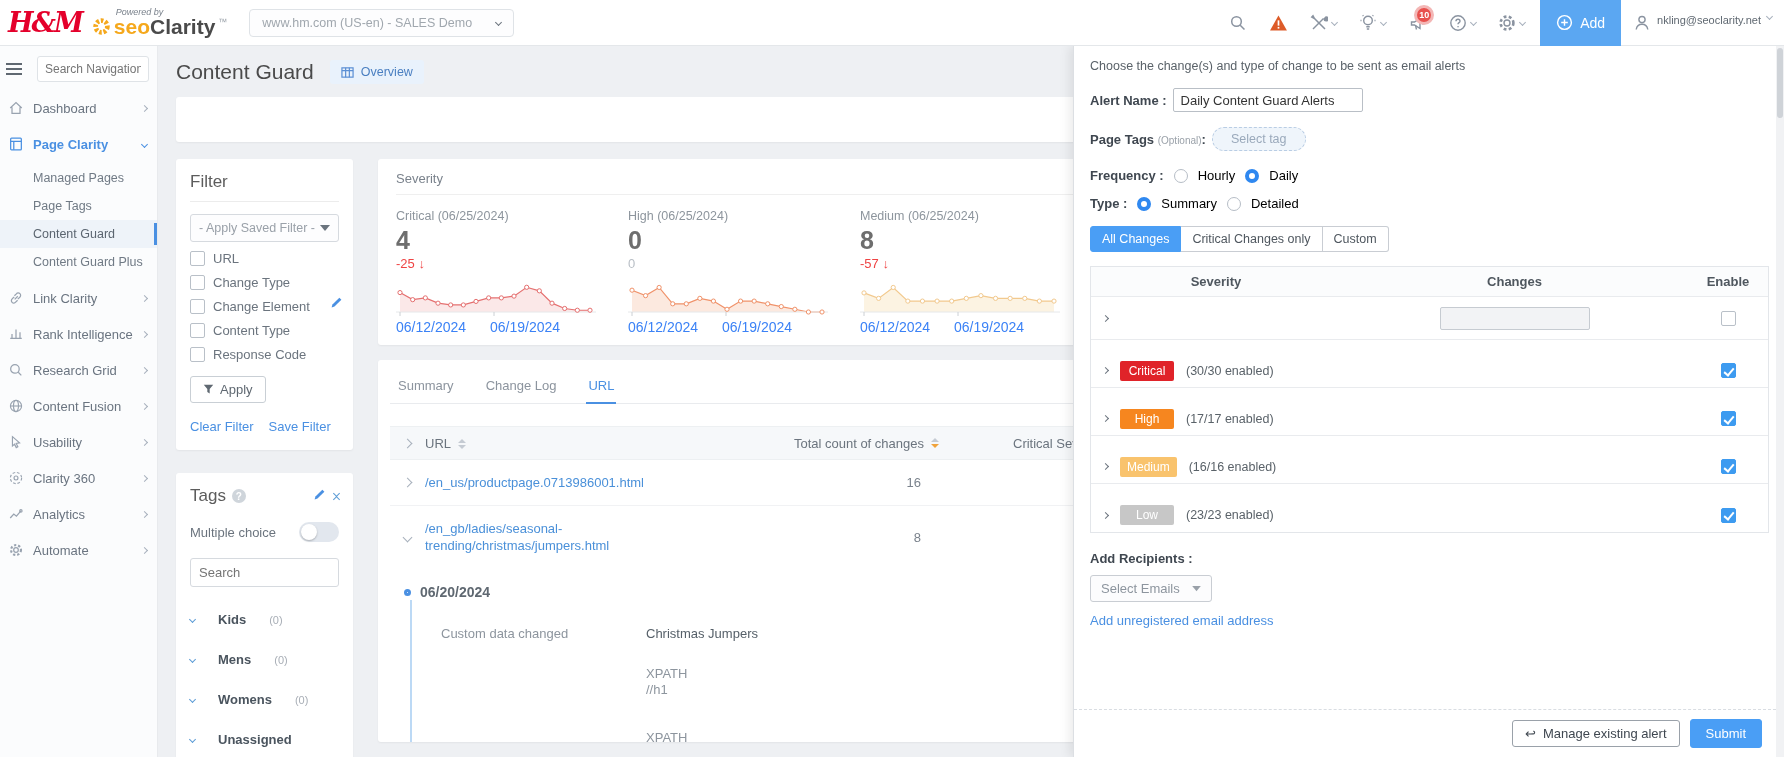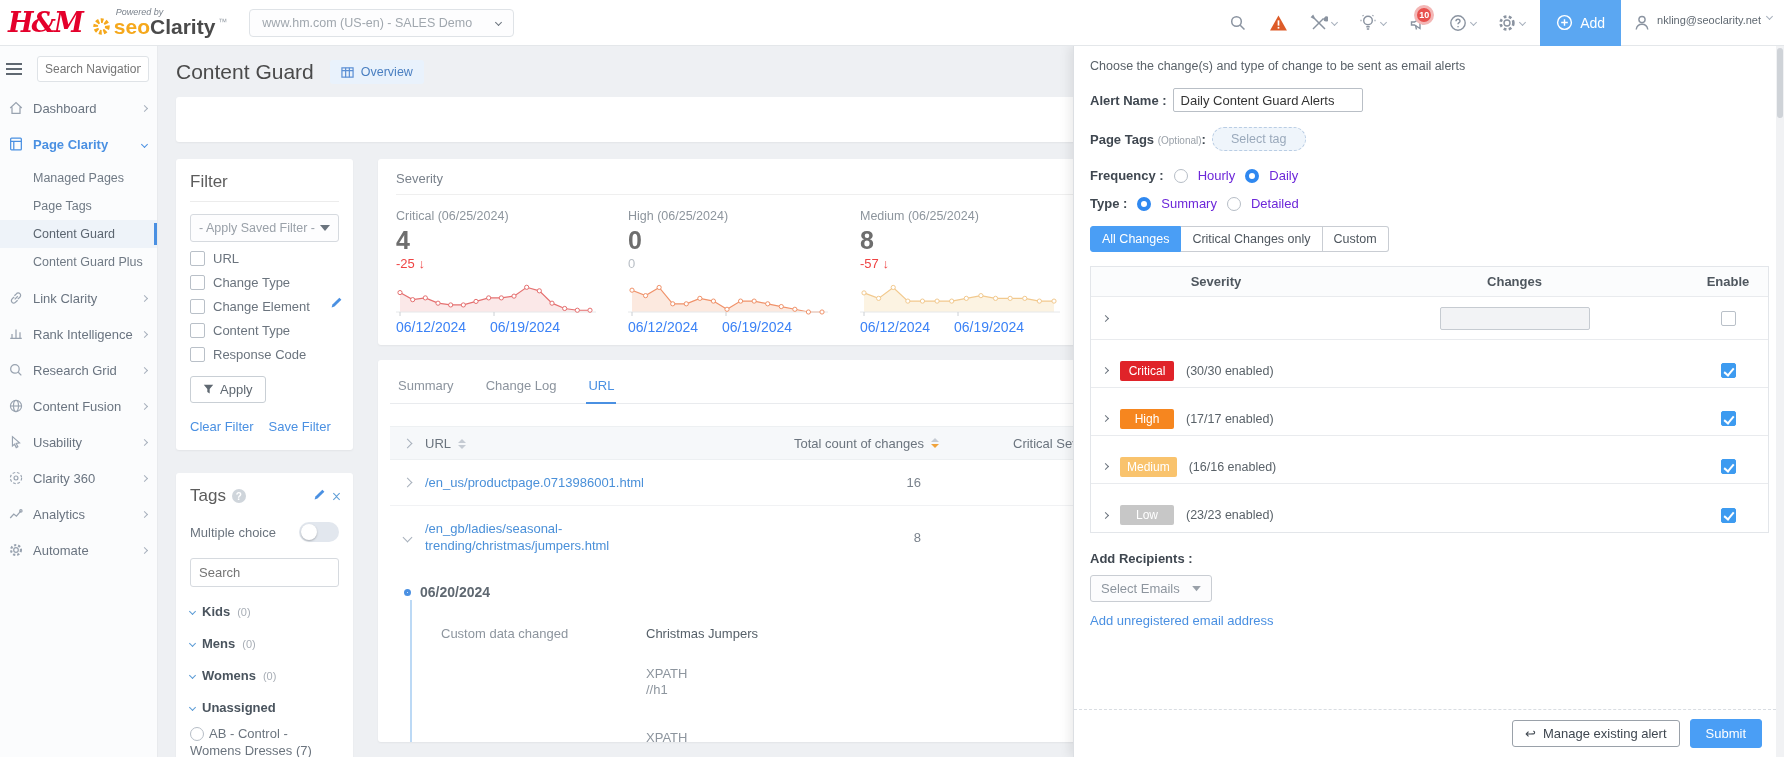--- a/index.html
+++ b/index.html
@@ -95,21 +95,21 @@
   .help-circ{width:14px;height:14px;border-radius:50%;background:#cfd5db;color:#fff;font-size:10px;
              display:inline-flex;align-items:center;justify-content:center;font-weight:bold}
   .tags-icons{margin-left:auto;display:flex;align-items:center;gap:8px}
   .collapse-ic{display:flex;flex-direction:column;gap:1px;cursor:pointer}
   .mchoice{display:flex;align-items:center;justify-content:space-between;margin-top:8px;font-size:13px;color:#6b747e}
   .toggle{width:40px;height:20px;border-radius:10px;background:#e2e7ee;position:relative;cursor:pointer;flex:none}
   .toggle::after{content:"";position:absolute;left:2px;top:2px;width:16px;height:16px;border-radius:50%;
                  background:#fff;box-shadow:0 1px 2px rgba(0,0,0,.25)}
   .tags-search{width:100%;margin-top:16px;border:1px solid #d6dadf;border-radius:3px;font-size:13px;
                color:#555;padding:6px 8px;font-family:"Liberation Sans",sans-serif}
-  .tag-group{display:flex;align-items:center;gap:7px;margin-top:17px;cursor:pointer}
+  .tag-group{display:flex;align-items:center;gap:23px;margin-top:25px;cursor:pointer}
   .tag-group .g-lbl{font-size:13px;font-weight:bold;color:#4a545e}
   .tag-group .g-cnt{font-size:11px;color:#a8aeb6}
   .tag-opt{margin-top:10px;font-size:13px;color:#6b747e;line-height:17px;cursor:pointer}
   .radio{width:14px;height:14px;border-radius:50%;border:1px solid #b6bdc6;background:#fff;
          display:inline-block;vertical-align:-3px;margin-right:5px}
   .radio.checked{border:4.5px solid #2f88f0}
 
   
   .sev-card{padding:12px 18px 14px 18px;height:186px}
   .sev-title{font-size:13px;color:#7a828c;padding-bottom:8px;border-bottom:1px solid #efefef}
@@ -165,21 +165,21 @@
   .panel-close{position:absolute;right:14px;top:8px;font-size:17px;color:#98a0a9;cursor:pointer;line-height:1}
   .panel-body{padding:13px 16px 0 16px;font-size:13px;color:#555}
   .p-intro{font-size:12.5px;color:#5a6269}
   .p-row{display:flex;align-items:center;margin-top:15px;gap:6px}
   .p-label{font-weight:bold;color:#3f4750;white-space:nowrap}
   .p-optional{font-size:10px;color:#9aa1a9;font-weight:normal}
   .alert-input{width:190px;height:24px;border:1px solid #b9bfc6;border-radius:2px;padding:2px 7px;
                font-size:13px;color:#333;font-family:"Liberation Sans",sans-serif}
   .select-tag{border:1px dashed #b9cde4;background:#eff5fb;border-radius:13px;color:#9aa9bb;
               font-size:12.5px;padding:4px 18px;cursor:pointer}
-  .radio-opt{display:flex;align-items:center;gap:5px;margin-left:4px;cursor:pointer;color:#6d28d9}
+  .radio-opt{display:flex;align-items:center;gap:5px;margin-left:4px;cursor:pointer;color:#000000}
   .segments{display:flex;margin-top:15px}
   .seg{border:1px solid #c9cdd3;background:#fff;color:#4f575f;font-size:12.5px;padding:5px 11px;
        cursor:pointer;border-left-width:0}
   .seg:first-child{border-left-width:1px;border-radius:3px 0 0 3px}
   .seg:last-child{border-radius:0 3px 3px 0}
   .seg.active{background:#4a9ef5;border-color:#4a9ef5;color:#fff}
   .p-table{margin-top:14px;border:1px solid #e3e6ea;width:679px}
   .p-tr{display:grid;grid-template-columns:250px 1fr 80px;align-items:center;border-bottom:1px solid #e9ebee}
   .p-tr:last-child{border-bottom:none}
   .p-tr.head{height:30px;background:#fbfcfd;font-weight:bold;color:#4f575f}

